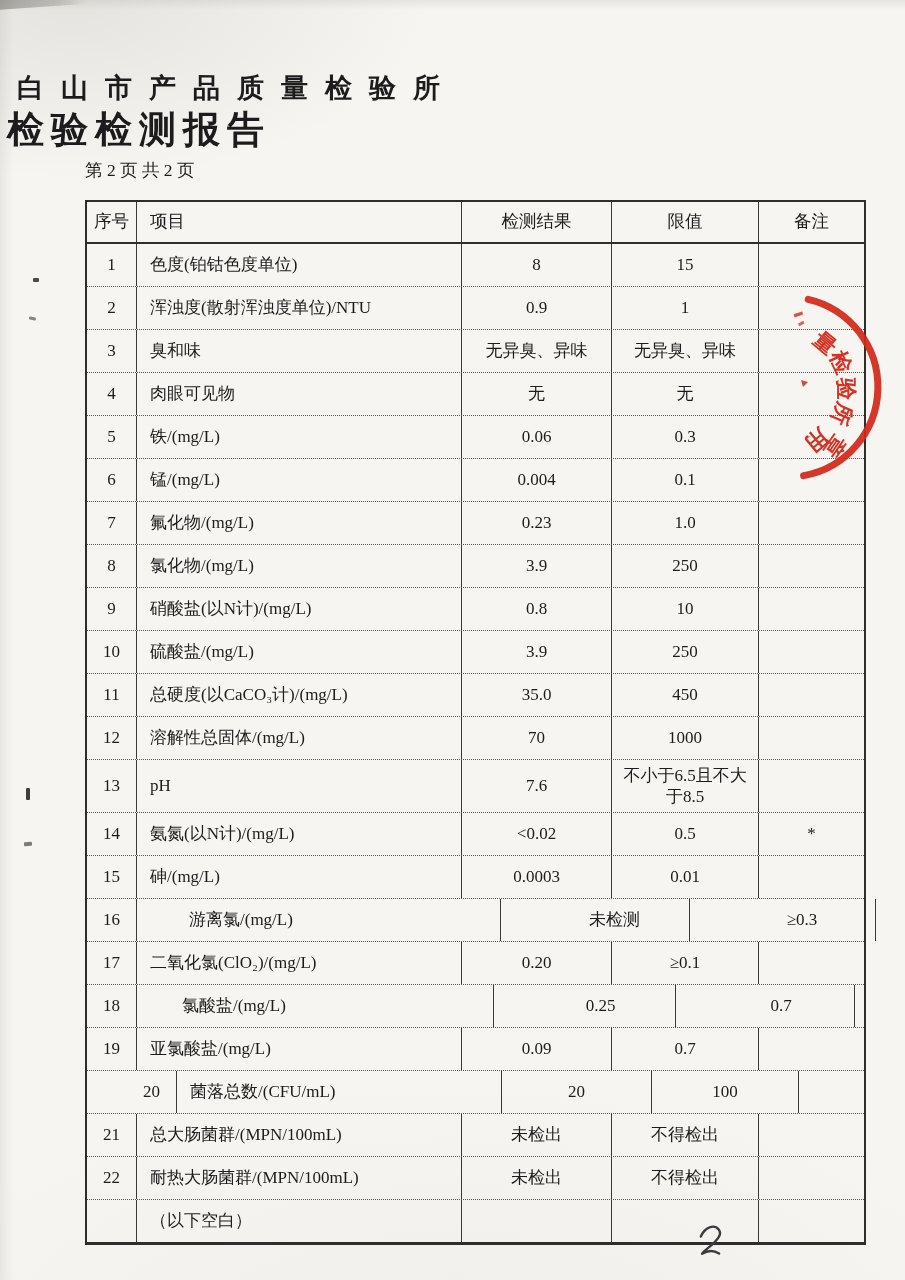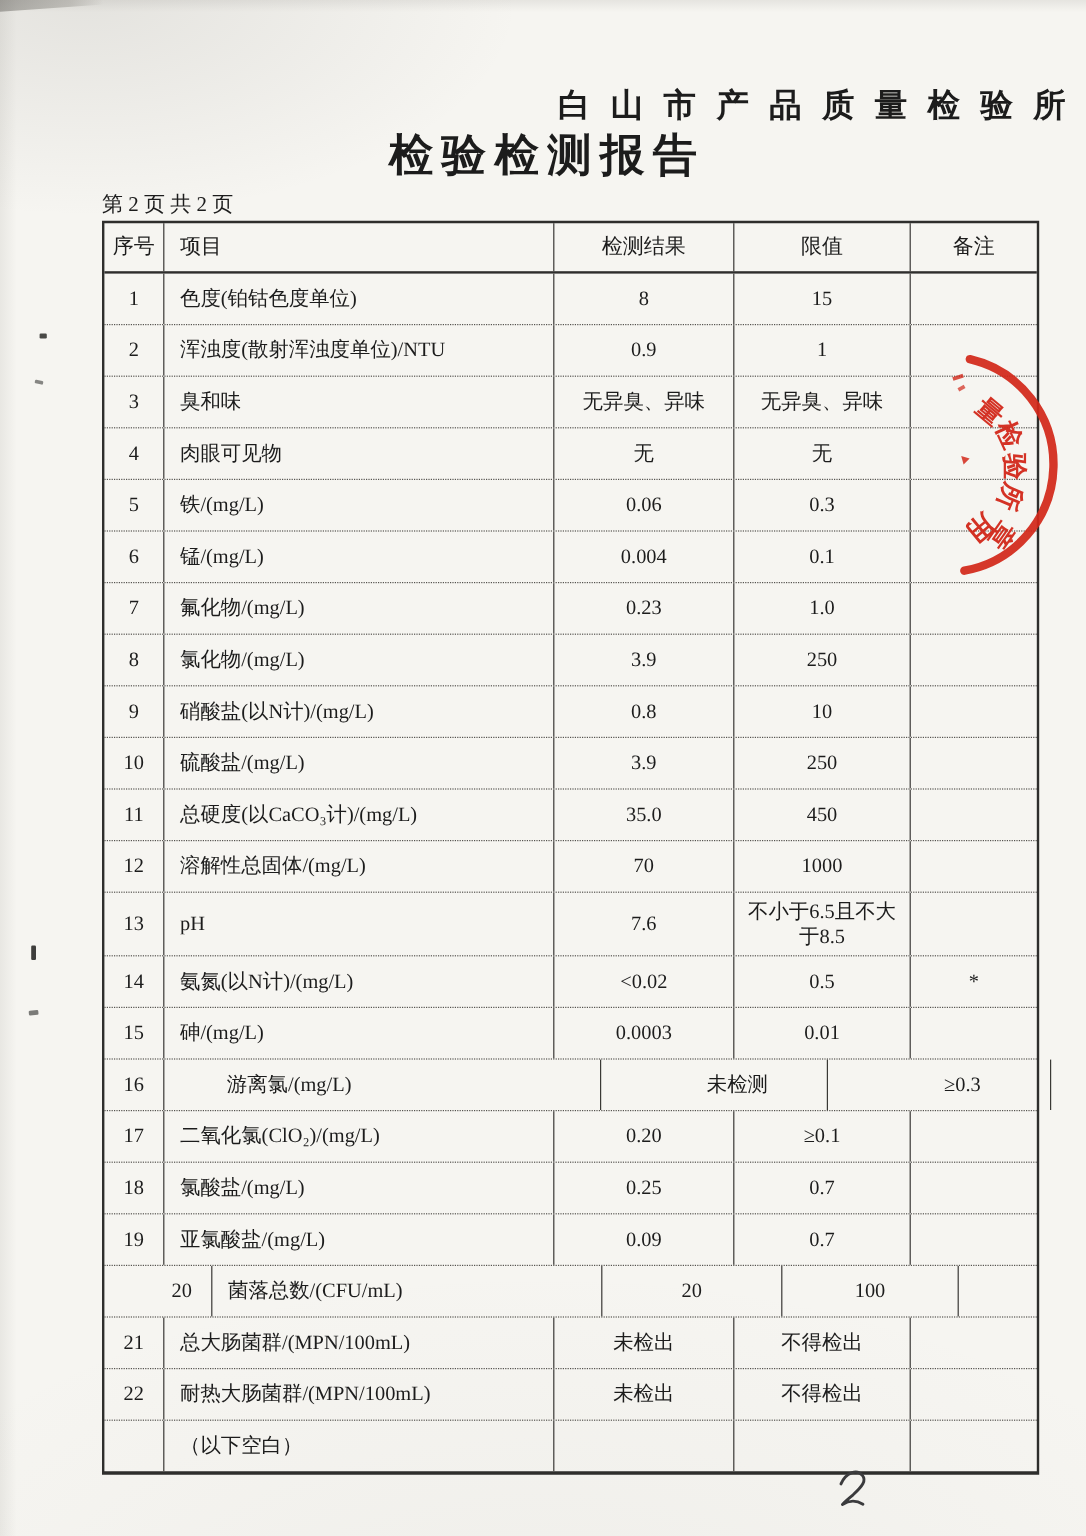--- a/index.html
+++ b/index.html
@@ -27,35 +27,35 @@
     transform:rotate(-4deg);opacity:.55;border-radius:3px;
   }
   .speck{position:absolute;background:#2a2a28;border-radius:1px;}
   .speck.s1{left:33px;top:278px;width:6px;height:4px;opacity:.85;}
   .speck.s2{left:29px;top:317px;width:7px;height:3px;opacity:.55;transform:rotate(12deg);}
   .speck.s3{left:26px;top:788px;width:4px;height:12px;opacity:.9;}
   .speck.s4{left:24px;top:842px;width:8px;height:4px;opacity:.6;transform:rotate(-6deg);}
 
   .org-name{
     position:absolute;left:0;top:70px;width:100%;
-    text-align:right;font-size:27px;font-weight:600;
+    text-align:left;font-size:27px;font-weight:600;
     letter-spacing:17px;text-indent:17px;
   }
   .doc-title{
     position:absolute;left:0;top:105px;width:100%;
-    text-align:center;font-size:37px;font-weight:bold;
+    font-size:37px;font-weight:bold;
     letter-spacing:7px;text-indent:7px;
   }
   .meta{
     position:absolute;left:85px;top:154px;width:777px;height:28px;
     font-size:17.5px;display:flex;justify-content:space-between;align-items:flex-end;
   }
 
   .rtable{
-    position:absolute;left:85px;top:184px;width:777px;
+    position:absolute;left:85px;top:200px;width:777px;
     border:2px solid #2e2e2c;border-bottom-width:3px;
     box-sizing:content-box;
   }
   .trow{
     display:grid;
     grid-template-columns:50px 325px 150px 147px 105px;
     border-bottom:1.5px dotted #55534f;
   }
   .trow.head{border-bottom:2px solid #2e2e2c;}
   .trow:last-child{border-bottom:none;}
@@ -211,21 +211,21 @@
       <div class="cell c-limit">≥0.3</div>
       <div class="cell c-remark"></div>
     </div>
       <div class="trow" style="height: 42px;">
       <div class="cell c-no">17</div>
       <div class="cell c-item">二氧化氯(ClO₂)/(mg/L)</div>
       <div class="cell c-result">0.20</div>
       <div class="cell c-limit">≥0.1</div>
       <div class="cell c-remark"></div>
     </div>
-      <div class="trow" style="height: 42px;">
+      <div class="trow" style="height: 42px; gap: 32px;">
       <div class="cell c-no">18</div>
       <div class="cell c-item">氯酸盐/(mg/L)</div>
       <div class="cell c-result">0.25</div>
       <div class="cell c-limit">0.7</div>
       <div class="cell c-remark"></div>
     </div>
       <div class="trow" style="height: 42px;">
       <div class="cell c-no">19</div>
       <div class="cell c-item">亚氯酸盐/(mg/L)</div>
       <div class="cell c-result">0.09</div>

